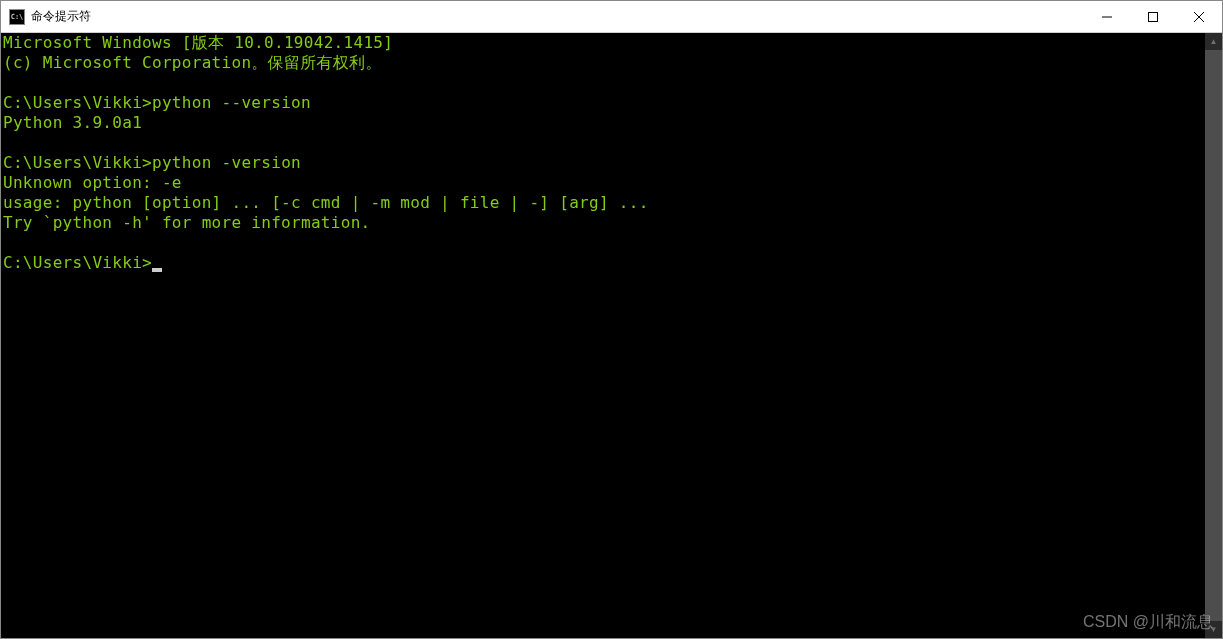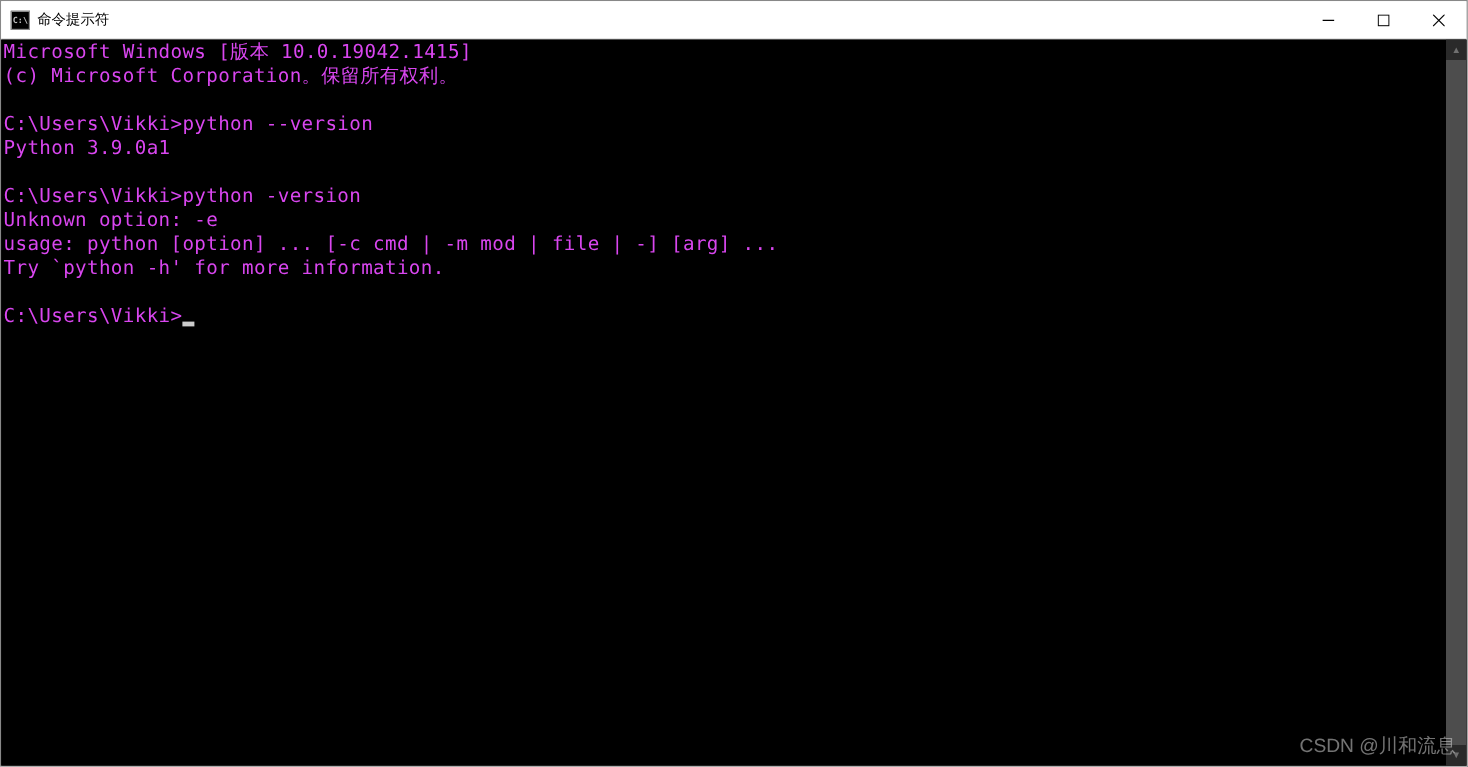--- a/index.html
+++ b/index.html
@@ -81,21 +81,21 @@
     }
     .terminal-wrap {
       flex: 1;
       display: flex;
       background: #000000;
       min-height: 0;
     }
     .terminal {
       flex: 1;
       background: #000000;
-      color: #d946ef;
+      color: #84cc16;
       font-family: "NSimSun", "SimSun", "Consolas", monospace;
       font-size: 16px;
       line-height: 20px;
       padding: 0px 2px 2px 2px;
       white-space: pre;
       overflow: hidden;
       letter-spacing: 0.3px;
     }
     .scrollbar {
       width: 17px;

